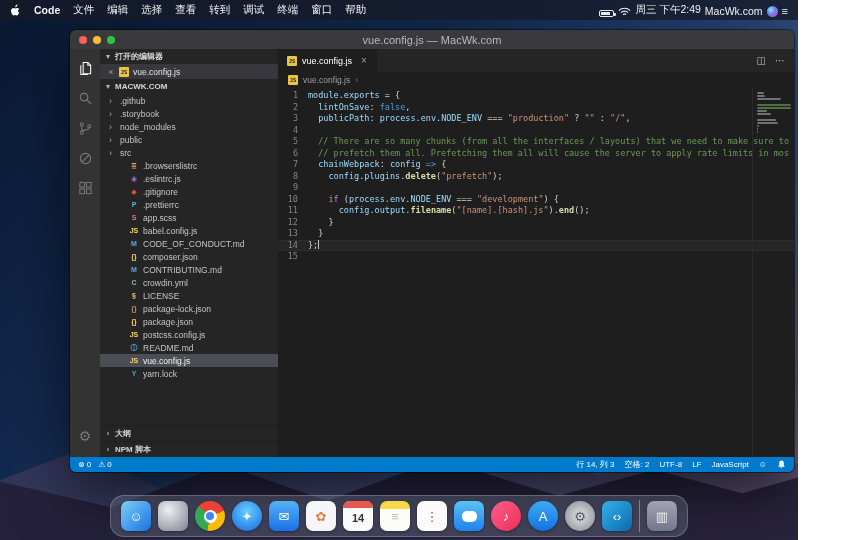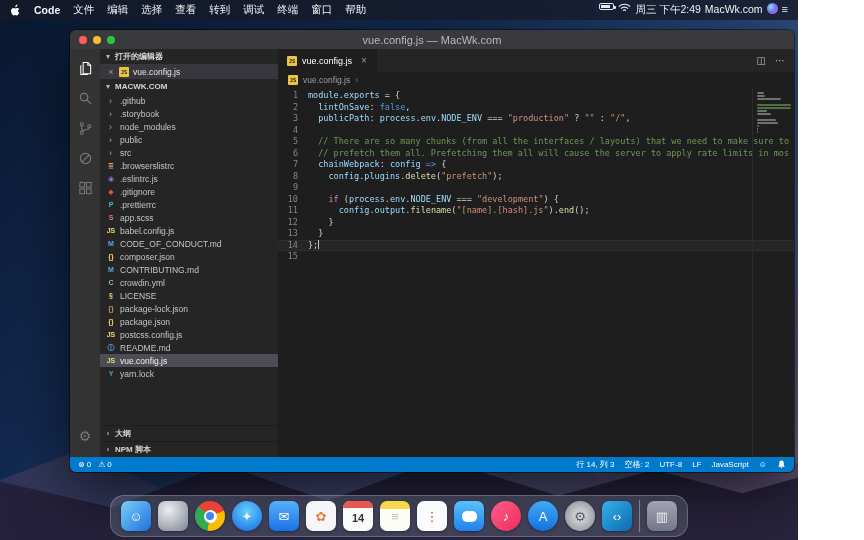--- a/index.html
+++ b/index.html
@@ -14,21 +14,21 @@
     clip-path:polygon(0 100%,0 70%,10% 55%,22% 78%,36% 48%,50% 72%,63% 40%,75% 68%,88% 45%,100% 62%,100% 100%); }
   .mtn-front { height:130px; background:#241f38; opacity:.9;
     clip-path:polygon(0 100%,0 55%,14% 75%,28% 42%,41% 70%,55% 38%,70% 66%,82% 46%,93% 64%,100% 52%,100% 100%); }
 
   
   .menubar { position:absolute; top:0; left:0; right:0; height:20px; z-index:50;
     background:rgba(22,26,40,.78); color:#f1f1f4; display:flex; align-items:center;
     padding:0 10px; font-size:10.5px; gap:13px; }
   .menubar .appname { font-weight:bold; }
   .menu-item { cursor:default; }
-  .mb-right { margin-left:auto; display:flex; align-items:flex-start; gap:4px;padding-left:32px; }
+  .mb-right { margin-left:auto; display:flex; align-items:flex-end; gap:4px;padding-left:32px; }
   .battery { width:15px; height:7px; border:1px solid #e8e8ee; border-radius:2px; position:relative; }
   .battery::before { content:""; position:absolute; left:1px; top:1px; bottom:1px; width:9px; background:#e8e8ee; }
   .battery::after { content:""; position:absolute; right:-3px; top:1.5px; width:2px; height:3px; background:#e8e8ee; border-radius:0 1px 1px 0; }
   .siri-orb { width:11px; height:11px; border-radius:50%;
     background:radial-gradient(circle at 35% 35%,#8be0f7 0%,#6a7cf0 45%,#c14fd8 80%); }
   .mb-glyph { font-size:11px; }
 
   
   .vscode { position:absolute; left:70px; top:30px; width:724px; height:442px; z-index:20;
     border-radius:6px; overflow:hidden; display:flex; flex-direction:column;
@@ -53,21 +53,21 @@
   .sb-title { flex:0 0 19px; line-height:19px; padding-left:14px; font-size:8.5px; color:#a9a9ad; letter-spacing:.5px; }
   .sb-sec { flex:0 0 15px; display:flex; align-items:center; gap:3px; padding-left:4px;
     font-size:8px; font-weight:bold; color:#d6d6d6; }
   .sb-chev { width:8px; text-align:center; color:#b4b4b4; font-size:8px; }
   .oe-item { flex:0 0 15px; display:flex; align-items:center; gap:4px; padding-left:7px; background:#37373d; color:#e4e4e4; font-size:8.5px; cursor:pointer; }
   .close-x { color:#9b9b9b; font-size:9px; width:8px; text-align:center; }
   .js-badge { width:10px; height:10px; flex:0 0 10px; background:#e8c545; color:#1e1e1e; border-radius:1px;
     font-size:5.5px; font-weight:bold; display:flex; align-items:center; justify-content:center;
     font-family:"DejaVu Sans Mono",monospace; }
   .file-tree { overflow:hidden; }
-  .tree-row { height:13px; display:flex; align-items:center; gap:4px; padding-left:6px; font-size:8.5px; cursor:pointer; white-space:nowrap; }
+  .tree-row { height:13px; display:flex; align-items:center; gap:4px; padding-left:29px; font-size:8.5px; cursor:pointer; white-space:nowrap; }
   .tree-row.folder { padding-left:9px; }
   .tree-row.selected { background:#4d4e55; color:#f0f0f0; }
   .tw { width:7px; color:#ababab; font-size:9px; }
   .fi { width:10px; flex:0 0 10px; text-align:center; font-size:7px; font-weight:bold; }
   .sb-bottom { margin-top:auto; }
   .sb-bottom .sb-sec { border-top:1px solid #1d1d1d; flex-basis:16px; height:16px; }
 
   
   .editor { flex:1; display:flex; flex-direction:column; min-width:0; background:#1e1e1e; position:relative; }
   .tabbar { flex:0 0 23px; background:#252526; display:flex; align-items:stretch; }
@@ -77,21 +77,21 @@
   .tab-actions { display:flex; align-items:center; gap:9px; padding-right:9px; color:#bdbdbd; font-size:10px; }
   .breadcrumb { flex:0 0 16px; display:flex; align-items:center; gap:5px; padding-left:10px; color:#9e9e9e; font-size:8.5px; }
   .bc-sep { color:#7a7a7a; }
 
   .code-wrap { flex:1; position:relative; overflow:hidden; padding-top:2px;
     font-family:"DejaVu Sans Mono","Liberation Mono",monospace; font-size:8.5px; }
   .code-line { display:flex; height:11.5px; line-height:11.5px; white-space:pre; }
   .code-line.current { background:rgba(160,160,160,.07); box-shadow:inset 0 1px 0 #2e2e2e, inset 0 -1px 0 #2e2e2e; }
   .ln { flex:0 0 30px; text-align:right; padding-right:10px; color:#858585; }
   .t-d{color:#d4d4d4;} .t-v{color:#9cdcfe;} .t-k{color:#569cd6;} .t-kc{color:#c586c0;}
-  .t-s{color:#ce9178;} .t-c{color:#6a9955;} .t-f{color:#dcdcaa;}
+  .t-s{color:#ce9178;} .t-c{color:#6a9955;} .t-f{color:#dcdcaa;font-weight:bold;}
   .caret { display:inline-block; width:1px; height:9px; background:#c8c8c8; vertical-align:-1px; }
   .minimap-col { position:absolute; top:0; right:0; bottom:0; width:42px; border-left:1px solid #2b2b2b; padding:4px 0 0 4px; }
   .mm-line { height:2px; margin-bottom:1px; border-radius:1px; opacity:.65; }
 
   
   .statusbar { flex:0 0 15px; background:#007acc; color:#ffffff; display:flex; align-items:center;
     font-size:8px; padding:0 8px; }
   .sb-left { display:flex; align-items:center; gap:7px; }
   .sb-right { margin-left:auto; display:flex; align-items:center; gap:10px; }
   .sb-cell { display:flex; align-items:center; gap:2px; }

